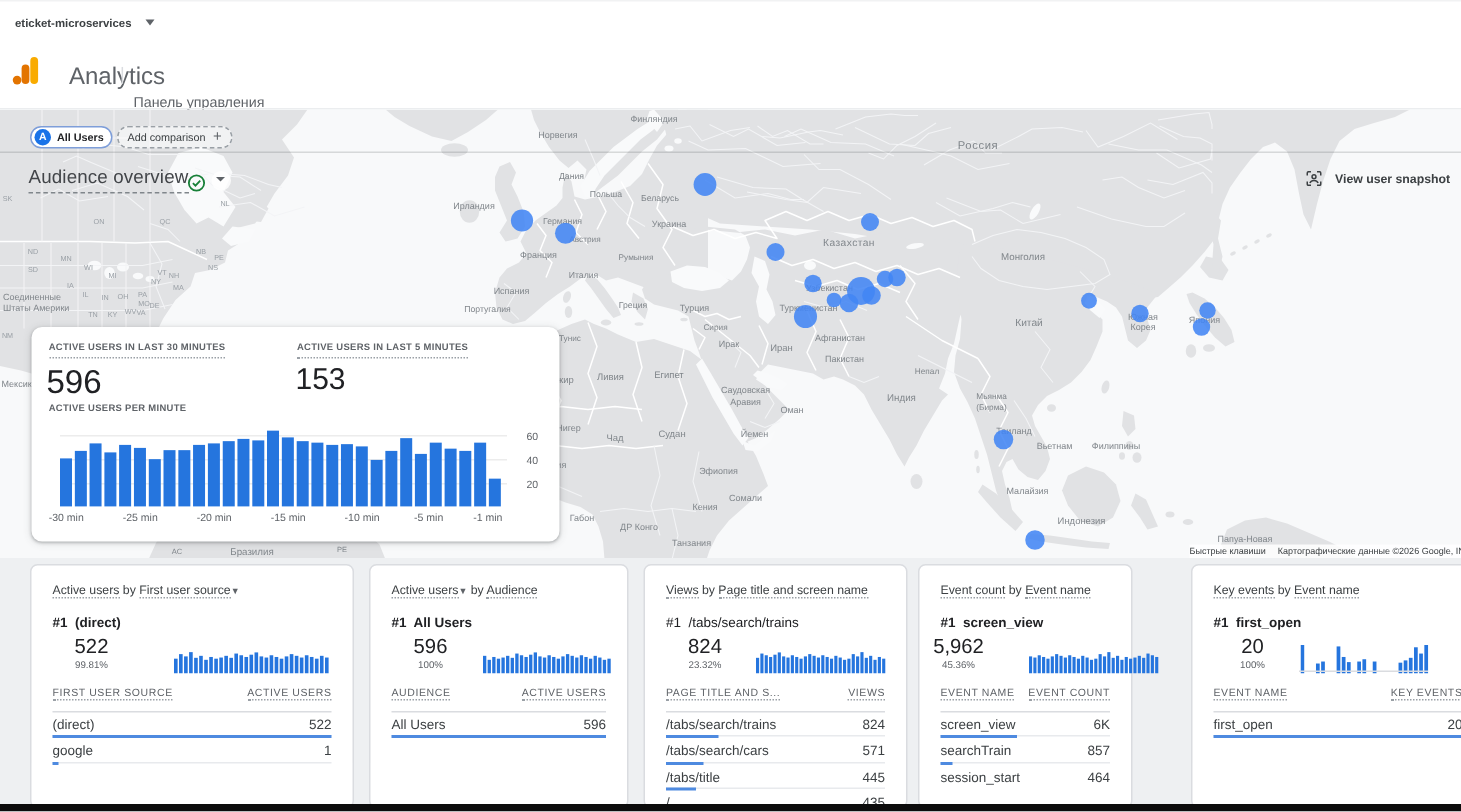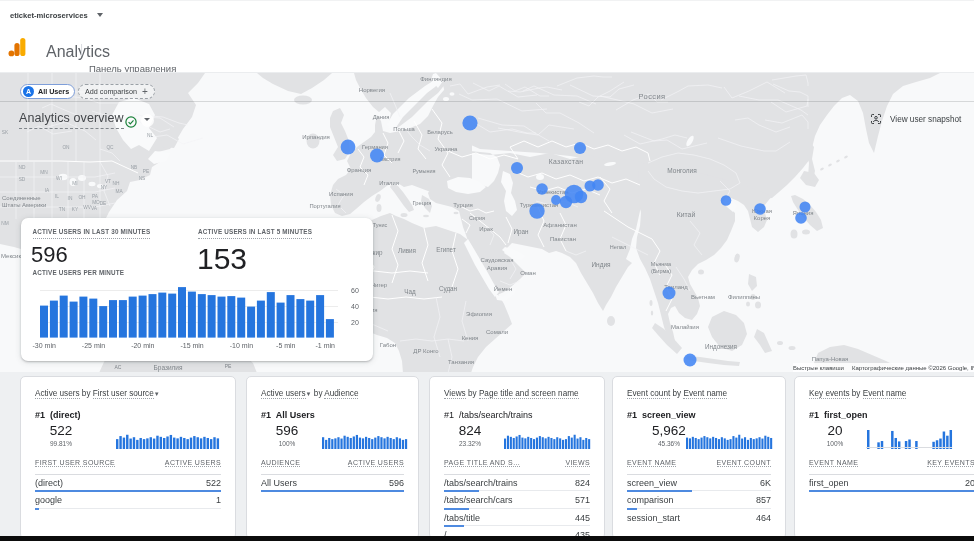--- a/index.html
+++ b/index.html
@@ -308,41 +308,41 @@
     </svg>
   </div>
 <div class="abs" style="left:20px;top:84px;height:15px;background:#fff;border:1px solid #7e9ed9;border-radius:8px;display:flex;align-items:center;padding:0 5px 0 2px">
 <span style="width:11px;height:11px;border-radius:50%;background:#1a73e8;color:#fff;font-size:7px;font-weight:700;display:inline-flex;align-items:center;justify-content:center">A</span>
 <span style="font-size:7.2px;font-weight:600;color:#202124;margin-left:4px">All Users</span>
   </div>
 <div class="abs" style="left:78px;top:84px;height:15px;border:1px dashed #9aa0a6;border-radius:8px;display:flex;align-items:center;padding:0 6px;background:rgba(255,255,255,.55)">
 <span style="font-size:7.2px;font-weight:400;color:#3c4043">Add comparison</span>
 <span style="font-size:10px;color:#5f6368;margin-left:5px;font-weight:400">+</span>
   </div>
-<div class="abs" style="left:19px;top:111px;font-size:12.5px;color:#424549;letter-spacing:.1px;border-bottom:1.6px dashed #80868b;padding-bottom:3px">Analytics overview</div>
+<div class="abs" style="left:19px;top:111px;font-size:12.5px;color:#424549;letter-spacing:.1px;border-bottom:1.6px dashed #80868b;padding-bottom:3px">Audience overview</div>
 <svg class="abs" style="left:125px;top:116px" width="12" height="12" viewBox="0 0 12 12">
 <circle cx="6" cy="6" r="5.1" fill="none" stroke="#188038" stroke-width="1.2"></circle>
 <path d="M3.6 6.1 L5.3 7.8 L8.5 4.4" fill="none" stroke="#188038" stroke-width="1.2"></path>
   </svg>
 <div class="abs" style="left:141px;top:114px;width:13px;height:13px;border-radius:50%;background:rgba(255,255,255,.8)"></div>
 <span class="abs" style="left:144px;top:118px;display:inline-block;width:0;height:0;border-left:3px solid transparent;border-right:3px solid transparent;border-top:3.6px solid #5f6368"></span>
 <svg class="abs" style="left:870px;top:113px" width="12" height="12" viewBox="0 0 24 24" fill="none" stroke="#3c4043" stroke-width="2">
 <path d="M3 8 V4.5 Q3 3 4.5 3 H8"></path>
     <path d="M16 3 H19.5 Q21 3 21 4.5 V8"></path>
 <path d="M21 16 V19.5 Q21 21 19.5 21 H16"></path>
     <path d="M8 21 H4.5 Q3 21 3 19.5 V16"></path>
 <circle cx="12" cy="9.5" r="2.6"></circle>
     <path d="M6.5 18 Q8 14.5 12 14.5 Q16 14.5 17.5 18"></path>
   </svg>
-<div class="abs" style="left:890px;top:115px;font-size:8.2px;font-weight:400;color:#3c4043">View user snapshot</div>
+<div class="abs" style="left:890px;top:115px;font-size:8.2px;font-weight:700;color:#3c4043">View user snapshot</div>
 <div class="abs" style="left:21px;top:218px;width:352px;height:143px;background:#fff;border-radius:7px;box-shadow:0 1px 2px rgba(60,64,67,.3),0 1px 6px rgba(60,64,67,.15)">
 <div class="abs" style="left:11.5px;top:10px;font-size:6.3px;font-weight:600;letter-spacing:.2px;color:#5f6368;border-bottom:1px dotted #9aa0a6;padding-bottom:2.5px">ACTIVE USERS IN LAST 30 MINUTES</div>
 <div class="abs" style="left:10px;top:24px;font-size:22px;color:#202124">596</div>
 <div class="abs" style="left:177px;top:10px;font-size:6.3px;font-weight:600;letter-spacing:.2px;color:#5f6368;border-bottom:1px dotted #9aa0a6;padding-bottom:2.5px">ACTIVE USERS IN LAST 5 MINUTES</div>
-<div class="abs" style="left:176px;top:24px;font-size:30px;color:#202124">153</div>
+<div class="abs" style="left:176px;top:24px;font-size:20px;color:#202124">153</div>
 <div class="abs" style="left:11.5px;top:51px;font-size:6.3px;font-weight:600;letter-spacing:.2px;color:#5f6368">ACTIVE USERS PER MINUTE</div>
 <svg class="abs" style="left:0;top:0" width="352" height="143" viewBox="0 0 352 143">
       <line x1="19" y1="72.5" x2="317" y2="72.5" stroke="#ececec" stroke-width="1"></line>
       <line x1="19" y1="88.5" x2="317" y2="88.5" stroke="#ececec" stroke-width="1"></line>
       <line x1="19" y1="104.5" x2="317" y2="104.5" stroke="#ececec" stroke-width="1"></line>
       <rect x="19.0" y="87.6" width="8" height="32" fill="#2575de"></rect>
       <rect x="28.9" y="82.6" width="8" height="37" fill="#2575de"></rect>
       <rect x="38.7" y="77.6" width="8" height="42" fill="#2575de"></rect>
       <rect x="48.6" y="83.6" width="8" height="36" fill="#2575de"></rect>
       <rect x="58.4" y="78.6" width="8" height="41" fill="#2575de"></rect>
@@ -558,24 +558,24 @@
         <span class="rval">445</span>
 <div class="rowline"></div>
         <div class="rowbar" style="width:14%"></div>
       </div>
       <div class="row">
         <span class="rlab">/</span>
         <span class="rval">435</span>
 </div>
     </div>
 </div>
-<div class="card" style="left:612px;top:376px;width:174px;height:163px">
+<div class="card" style="left:612px;top:376px;width:143px;height:163px">
 <div class="abs ct" style="left:14px;top:12px"><span class="dotted">Event count</span> by <span class="dotted">Event name</span></div>
 <div class="abs" style="left:14px;top:33px;font-size:9px;font-weight:700;color:#202124">#1&nbsp; screen_view</div>
-<div class="abs" style="left:30px;top:46px;width:52px">
+<div class="abs" style="left:0;top:46px;width:52px">
       <div class="num">5,962</div>
       <div class="pct" style="margin-top:2px">45.36%</div>
     </div>
 <svg class="abs" style="left:73px;top:53px" width="87" height="19" viewBox="0 0 87 19">
       <rect x="0.00" y="7.60" width="2.09" height="11.40" fill="#2575de"></rect>
       <rect x="2.90" y="8.36" width="2.09" height="10.64" fill="#2575de"></rect>
       <rect x="5.80" y="6.84" width="2.09" height="12.16" fill="#2575de"></rect>
       <rect x="8.70" y="7.98" width="2.09" height="11.02" fill="#2575de"></rect>
       <rect x="11.60" y="9.12" width="2.09" height="9.88" fill="#2575de"></rect>
       <rect x="14.50" y="7.60" width="2.09" height="11.40" fill="#2575de"></rect>
@@ -609,21 +609,21 @@
       <span class="th dotted" style="float:right">EVENT COUNT</span>
     </div>
 <div class="abs" style="left:14px;top:97px;right:14px;border-top:1px solid #dadce0">
       <div class="row">
         <span class="rlab">screen_view</span>
         <span class="rval">6K</span>
 <div class="rowline"></div>
         <div class="rowbar" style="width:45%"></div>
       </div>
       <div class="row">
-        <span class="rlab">comparison</span>
+        <span class="rlab">searchTrain</span>
         <span class="rval">857</span>
 <div class="rowline"></div>
         <div class="rowbar" style="width:7%"></div>
       </div>
       <div class="row">
         <span class="rlab">session_start</span>
         <span class="rval">464</span>
 </div>
     </div>
 </div>

